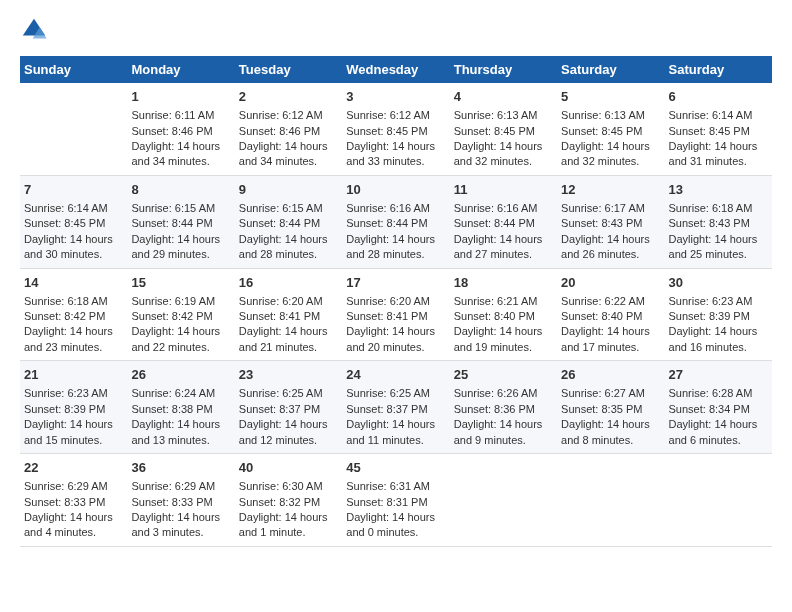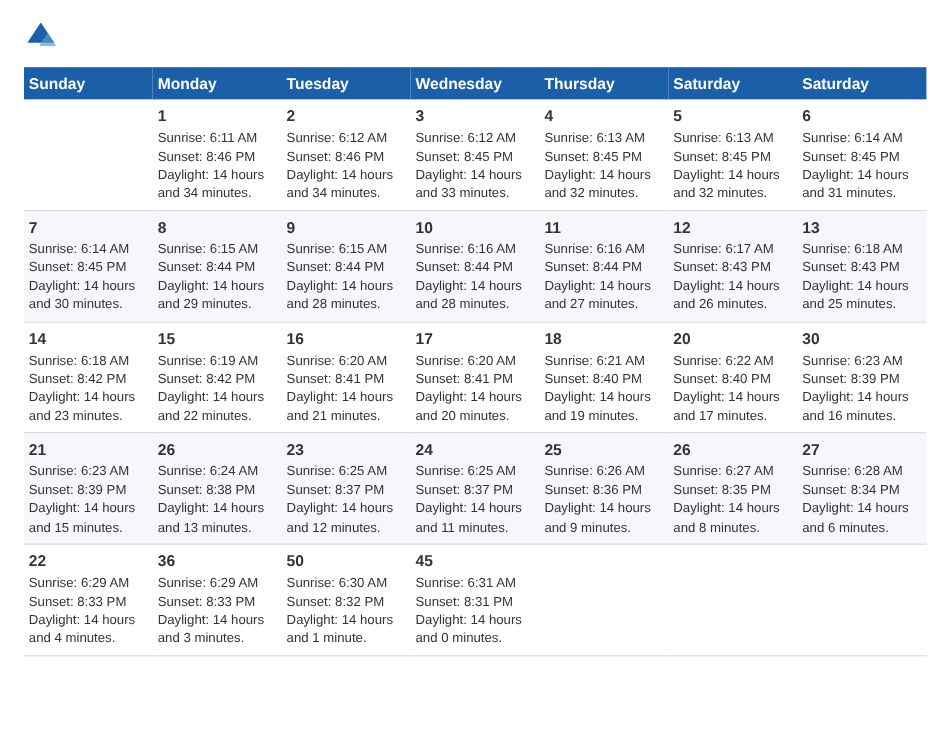--- a/index.html
+++ b/index.html
@@ -247,21 +247,21 @@
       <tr>
         <td>
           <span class="day-num">22</span>
           <div class="cell-text">Sunrise: 6:29 AM<br>Sunset: 8:33 PM<br>Daylight: 14 hours and 4 minutes.</div>
         </td>
         <td>
           <span class="day-num">36</span>
           <div class="cell-text">Sunrise: 6:29 AM<br>Sunset: 8:33 PM<br>Daylight: 14 hours and 3 minutes.</div>
         </td>
         <td>
-          <span class="day-num">50</span>
+          <span class="day-num">40</span>
           <div class="cell-text">Sunrise: 6:30 AM<br>Sunset: 8:32 PM<br>Daylight: 14 hours and 1 minute.</div>
         </td>
         <td>
           <span class="day-num">45</span>
           <div class="cell-text">Sunrise: 6:31 AM<br>Sunset: 8:31 PM<br>Daylight: 14 hours and 0 minutes.</div>
         </td>
         <td></td>
         <td></td>
         <td></td>
       </tr>

